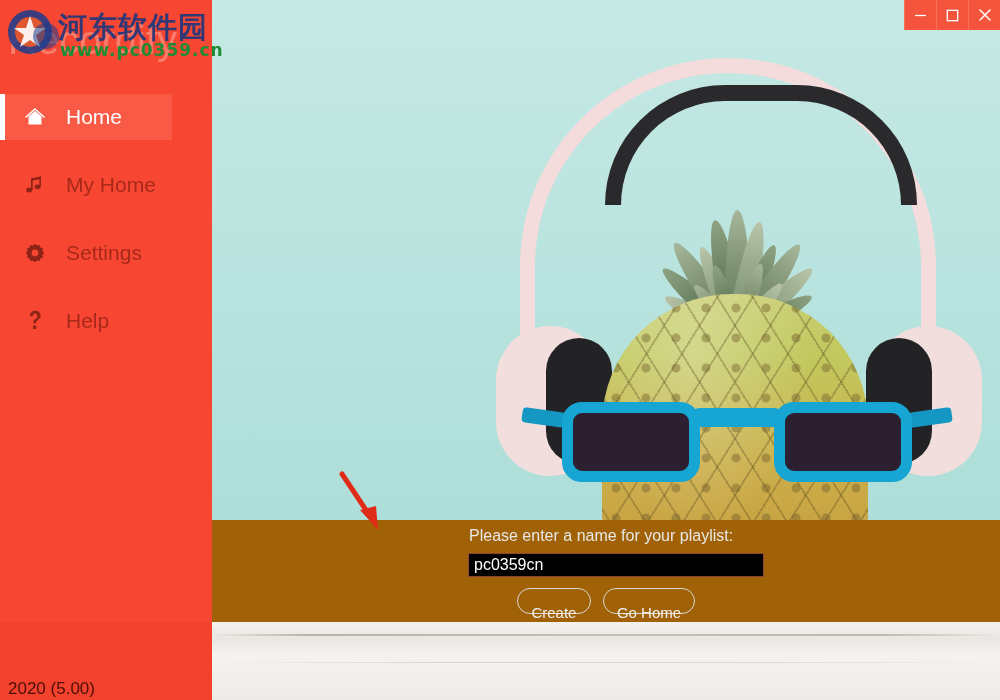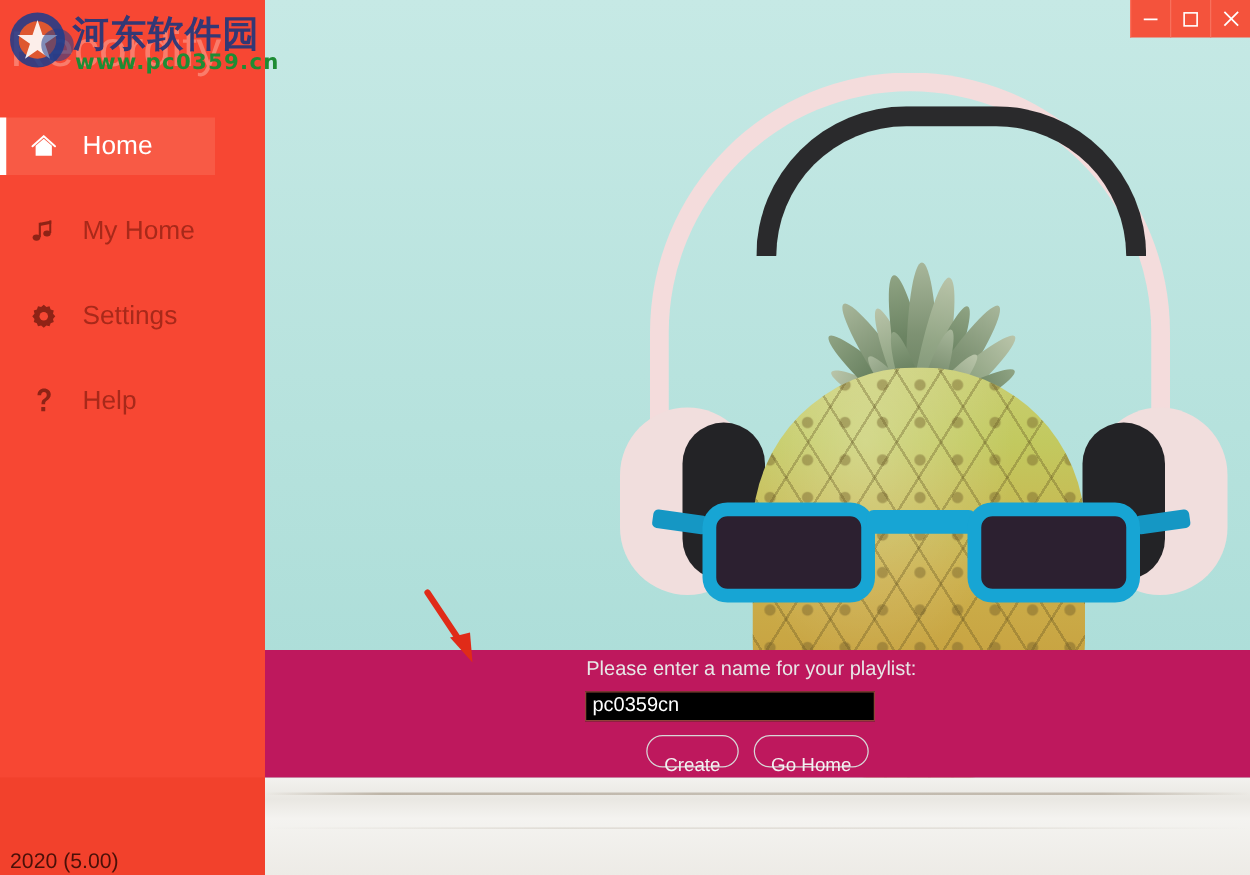--- a/index.html
+++ b/index.html
@@ -273,35 +273,35 @@
     cursor: pointer;
     border-left: 1px solid #F8705C;
   }
   .wbtn svg { display: block; }
 
   
   #prompt-panel {
     position: absolute;
     left: 0; top: 520px;
     width: 788px; height: 102px;
-    background: #be185d;
+    background: #a16207;
     z-index: 15;
   }
   #prompt-label {
     position: absolute;
     left: 257px; top: 7px;
     font-size: 16px;
     color: #E7E7E7;
     font-family: "Liberation Sans", sans-serif;
     white-space: nowrap;
   }
   #playlist-input {
     position: absolute;
     left: 256px; top: 33px;
-    width: 232px; height: 24px;
+    width: 296px; height: 24px;
     background: #000000;
     border: 1px solid #8E4539;
     color: #FFFFFF;
     font-size: 16px;
     font-family: "Liberation Sans", sans-serif;
     padding: 0 5px;
     outline: none;
   }
   #prompt-buttons {
     position: absolute;

